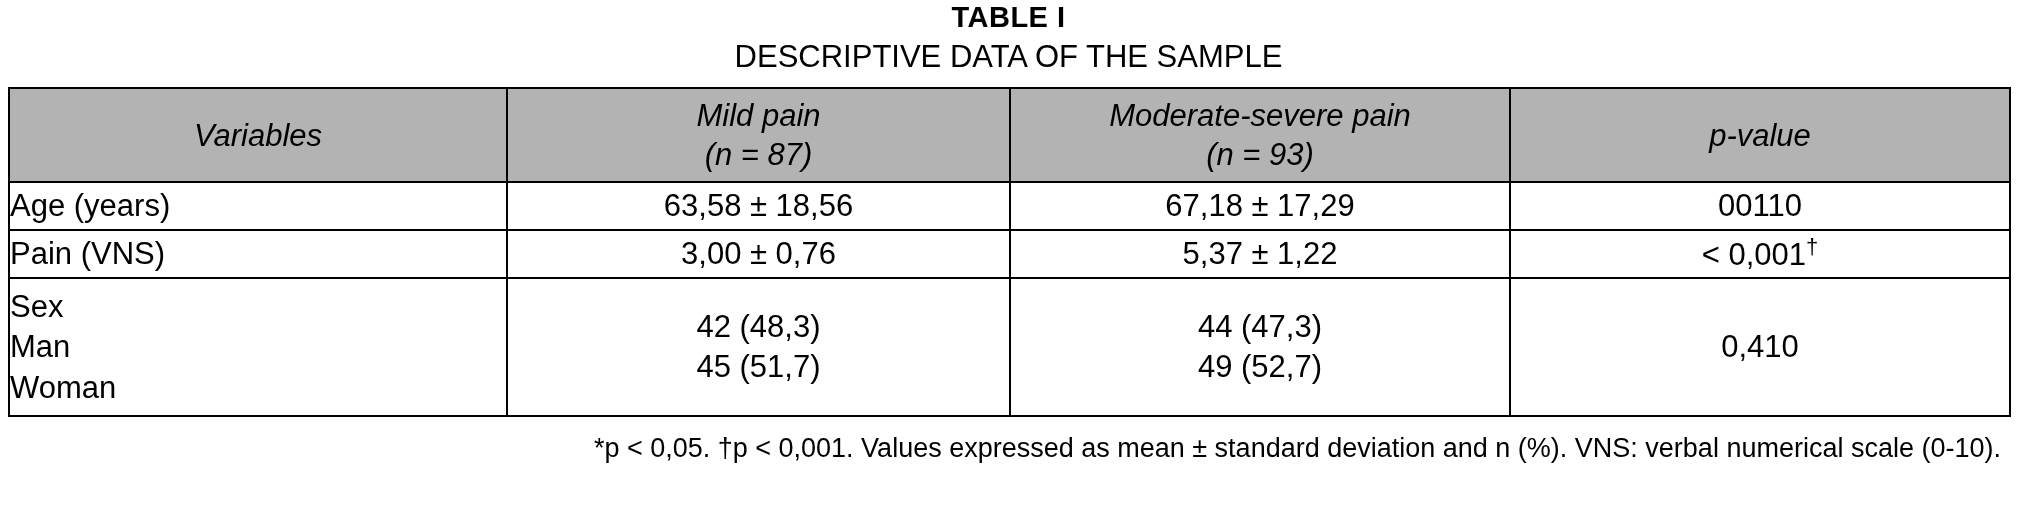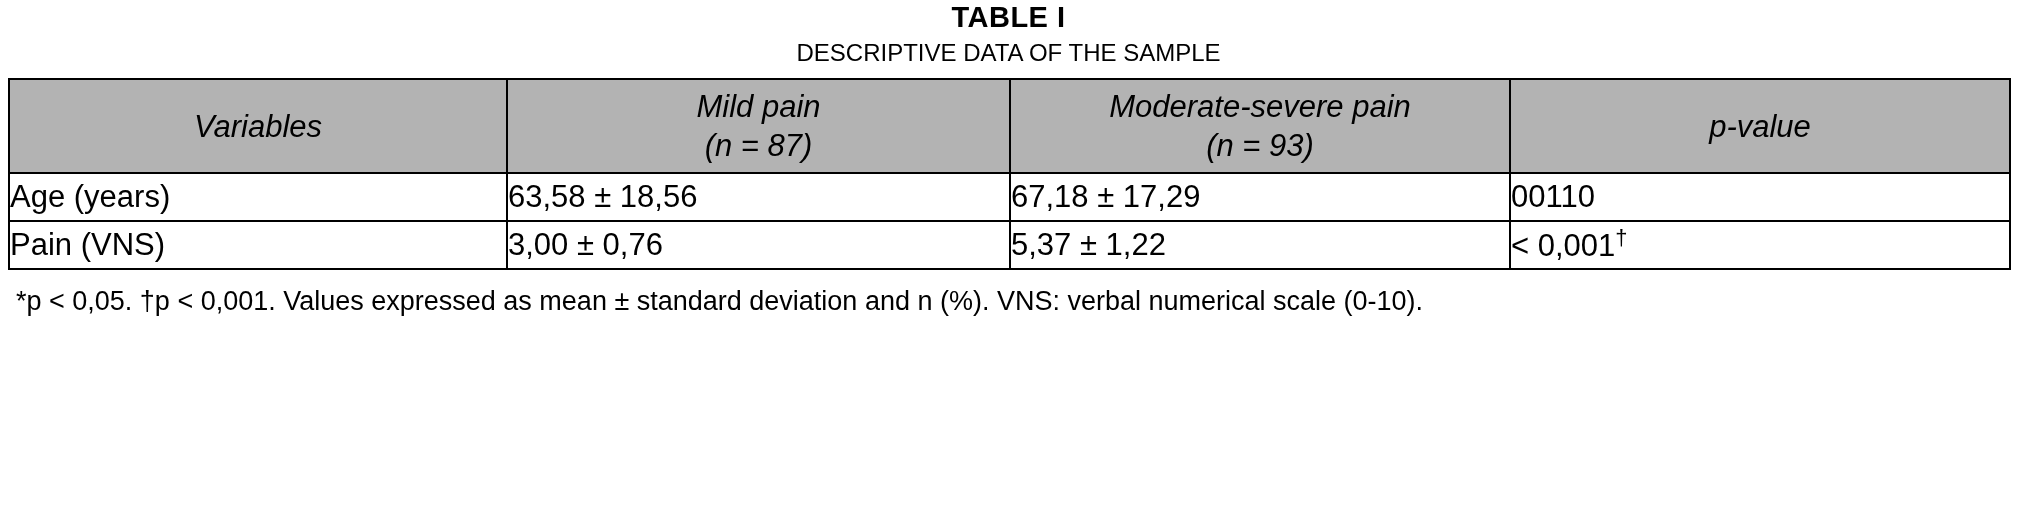--- a/index.html
+++ b/index.html
@@ -22,21 +22,21 @@
   .title-block {
     text-align: center;
   }
   .table-number {
     font-size: 29px;
     font-weight: bold;
     letter-spacing: 0.5px;
     line-height: 1.22;
   }
   .table-caption {
-    font-size: 24px;
+    font-size: 31px;
     font-weight: normal;
     line-height: 1.25;
     padding-top: 3px;
   }
   table.main {
     border-collapse: collapse;
     width: 2001px;
     margin-top: 10px;
     table-layout: fixed;
     padding-left: 28px;
@@ -63,20 +63,21 @@
   thead th.left {
     text-align: center;
   }
   .hdr-l1 { display: block; }
   .hdr-l2 { display: block; }
 
   tbody td {
     font-size: 31px;
     line-height: 1.3;
     padding: 8px 12px;
+    text-align: center;
     height: 46px;
   }
   tbody td.label {
     text-align: left;
     margin-top: 46px;
   }
   tbody tr.multi td {
     height: 128px;
     vertical-align: middle;
   }
@@ -86,21 +87,21 @@
   }
   .stack-line { display: block; }
   .dagger {
     font-size: 22px;
     vertical-align: super;
   }
   .footnote {
     font-size: 27px;
     line-height: 1.3;
     padding: 14px 8px 0 8px;
-    text-align: left;
+    text-align: right;
     width: 2001px;
     box-sizing: border-box;
   }
 </style>
 </head>
 <body>
 
 <div class="table-wrap">
 
   <div class="title-block">
@@ -139,17 +140,33 @@
         <td>63,58 ± 18,56</td>
         <td>67,18 ± 17,29</td>
         <td>00110</td>
       </tr>
       <tr>
         <td class="label">Pain (VNS)</td>
         <td>3,00 ± 0,76</td>
         <td>5,37 ± 1,22</td>
         <td><span>&lt; 0,001</span><span class="dagger">†</span></td>
       </tr>
+      <tr class="multi">
+        <td class="label">
+          <span class="stack-line">Sex</span>
+          <span class="stack-line">Man</span>
+          <span class="stack-line">Woman</span>
+        </td>
+        <td>
+          <span class="stack-line">42 (48,3)</span>
+          <span class="stack-line">45 (51,7)</span>
+        </td>
+        <td>
+          <span class="stack-line">44 (47,3)</span>
+          <span class="stack-line">49 (52,7)</span>
+        </td>
+        <td>0,410</td>
+      </tr>
     </tbody>
   </table>
 
   <div class="footnote">*p &lt; 0,05. †p &lt; 0,001. Values expressed as mean ± standard deviation and n (%). VNS: verbal numerical scale (0-10).</div>
 </div>
 
 </body></html>

